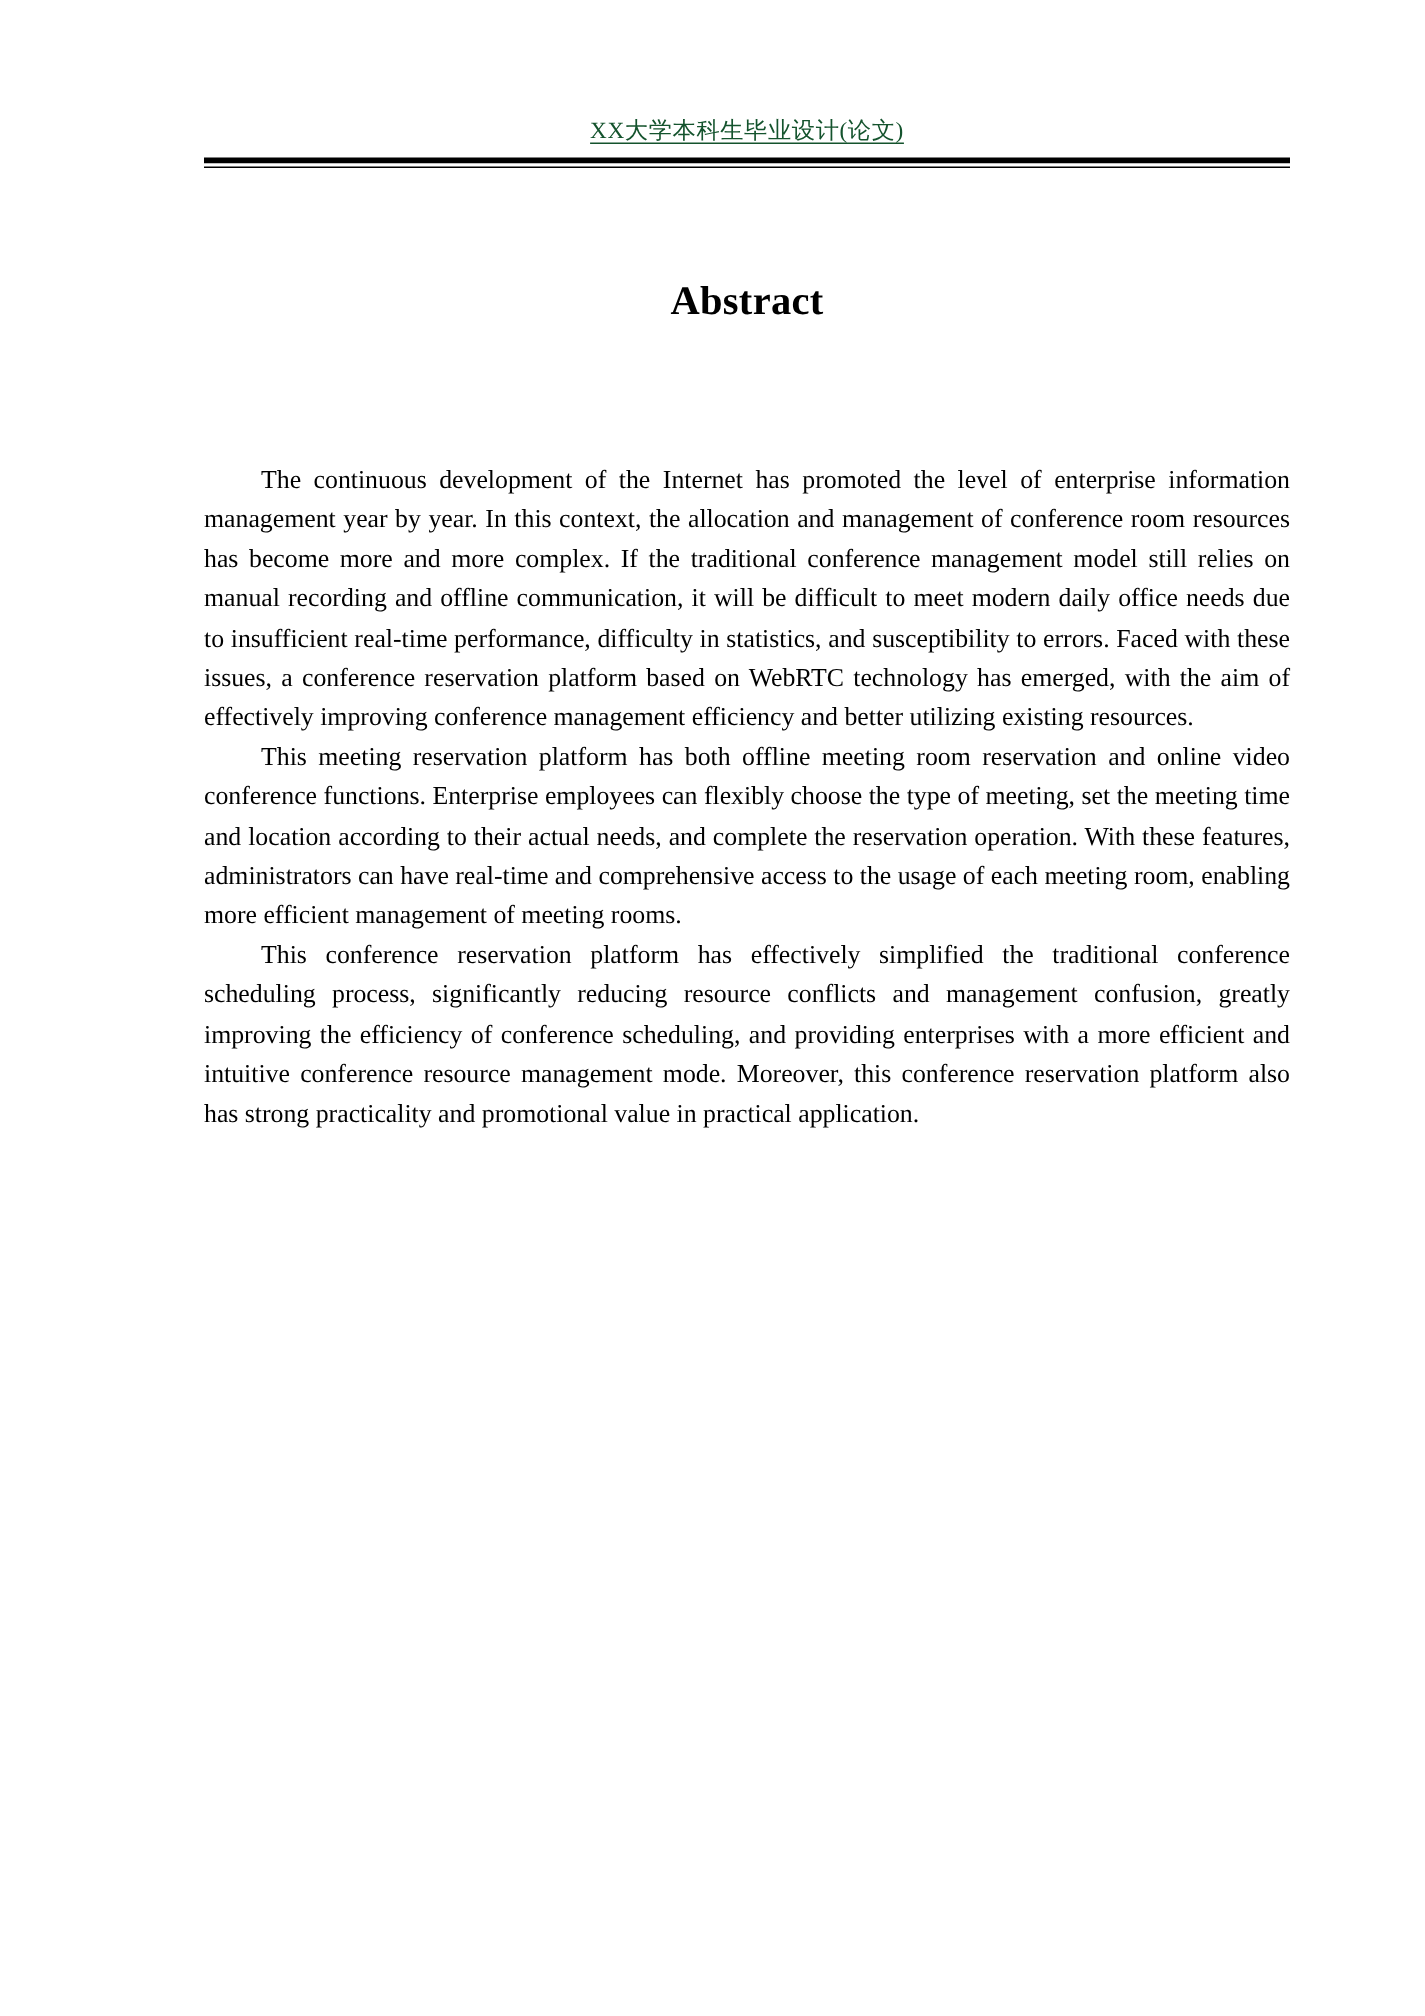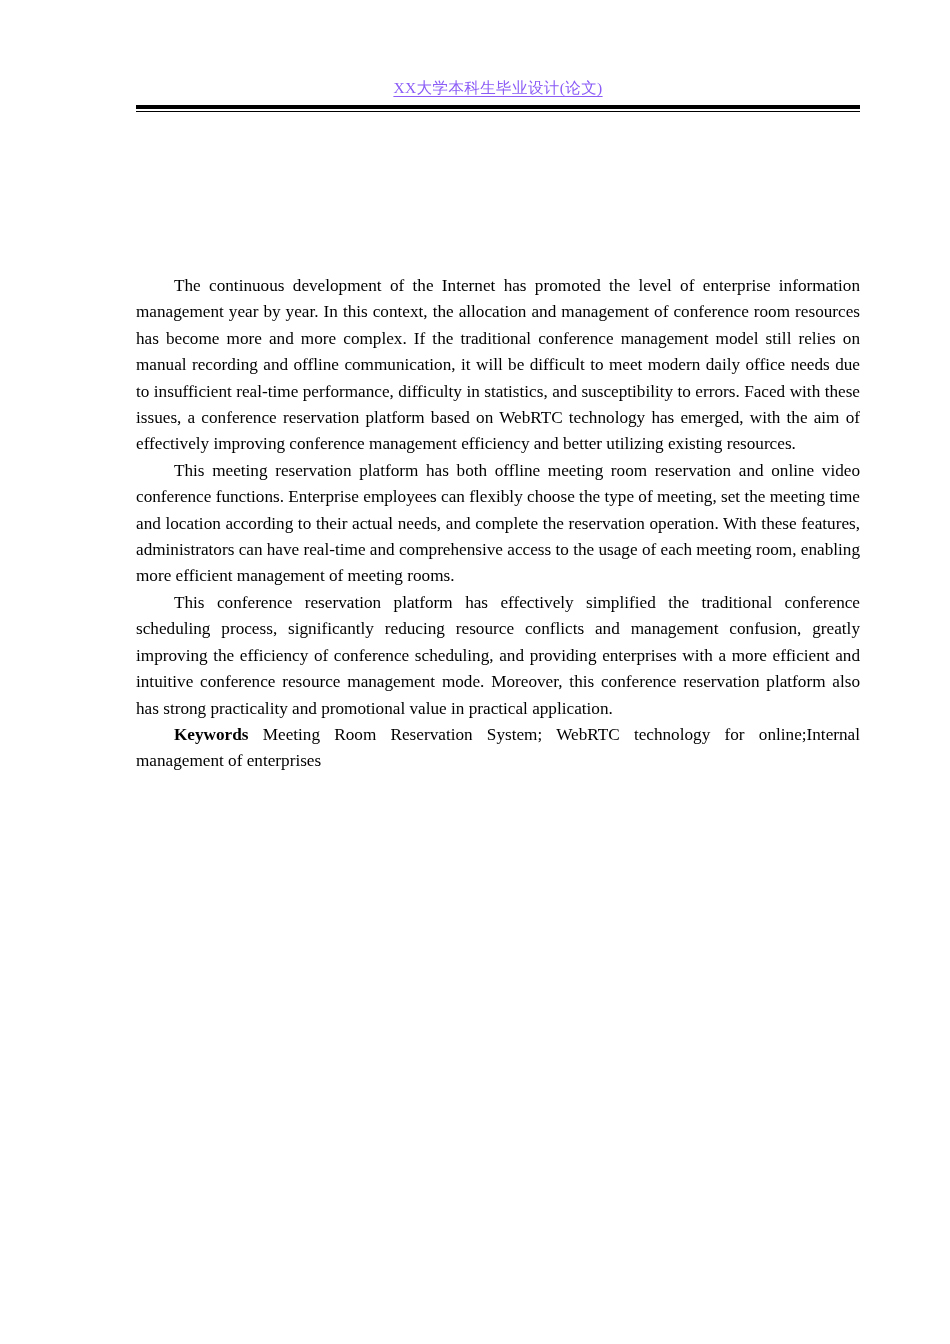--- a/index.html
+++ b/index.html
@@ -31,21 +31,21 @@
     left: 136px;
     top: 78px;
     width: 724px;
   }
   .header-text {
     text-align: center;
     font-family: "Liberation Serif", "DejaVu Serif", serif;
     font-size: 15.5px;
     line-height: 20px;
     letter-spacing: 0.4px;
-    color: #8b5cf6;
+    color: #14532d;
     text-decoration: underline;
     text-underline-offset: 3px;
     text-decoration-thickness: 1px;
     white-space: nowrap;
   }
   .header-rule {
     position: absolute;
     left: 0;
     top: 27px;
     width: 724px;
@@ -114,27 +114,27 @@
     <div class="header-text">XX大学本科生毕业设计(论文)</div>
     <div class="header-rule">
       <div class="bar-thick"></div>
       <div class="bar-gap"></div>
       <div class="bar-thin"></div>
     </div>
   </div>
 
   <div class="content">
 
+    <h1 class="doc-title">Abstract</h1>
 
     <div class="body-block">
 
       <p class="para">The continuous development of the Internet has promoted the level of enterprise information management year by year. In this context, the allocation and management of conference room resources has become more and more complex. If the traditional conference management model still relies on manual recording and offline communication, it will be difficult to meet modern daily office needs due to insufficient real-time performance, difficulty in statistics, and susceptibility to errors. Faced with these issues, a conference reservation platform based on WebRTC technology has emerged, with the aim of effectively improving conference management efficiency and better utilizing existing resources.</p>
 
       <p class="para">This meeting reservation platform has both offline meeting room reservation and online video conference functions. Enterprise employees can flexibly choose the type of meeting, set the meeting time and location according to their actual needs, and complete the reservation operation. With these features, administrators can have real-time and comprehensive access to the usage of each meeting room, enabling more efficient management of meeting rooms.</p>
 
       <p class="para">This conference reservation platform has effectively simplified the traditional conference scheduling process, significantly reducing resource conflicts and management confusion, greatly improving the efficiency of conference scheduling, and providing enterprises with a more efficient and intuitive conference resource management mode. Moreover, this conference reservation platform also has strong practicality and promotional value in practical application.</p>
 
-      <p class="para keywords"><span class="kw-label">Keywords</span><span> Meeting Room Reservation System; WebRTC technology for online;Internal management of enterprises</span></p>
 
     </div>
   </div>
 
 </div>
 
 </body></html>

